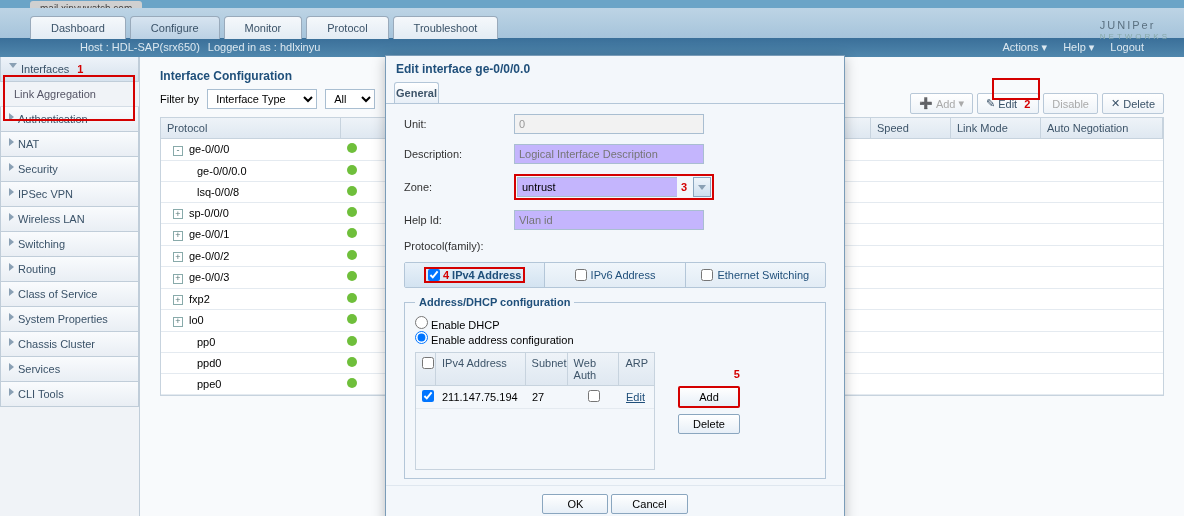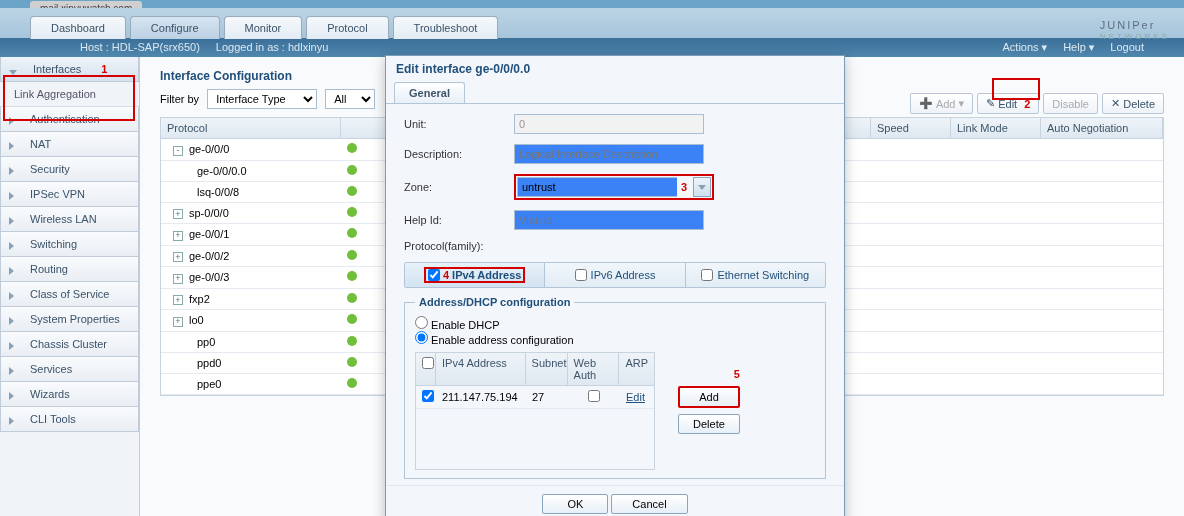--- a/index.html
+++ b/index.html
@@ -4,26 +4,26 @@
 <style>
 *{box-sizing:border-box;margin:0;padding:0;font-family:Arial,Helvetica,sans-serif;font-size:11px;}
 body{background:#e8edf2;width:1184px;height:516px;overflow:hidden;position:relative;}
 .topbar{height:8px;background:#6ba4c7;}
 .url-tab{position:absolute;top:1px;left:30px;background:#d0d0d0;padding:2px 10px;font-size:10px;color:#444;border-radius:3px 3px 0 0;}
 .tabbar{display:flex;align-items:flex-end;background:linear-gradient(#bdd4e5,#a6c4db);height:30px;padding-left:30px;position:relative;}
 .tab{padding:5px 20px;background:linear-gradient(#f5f8fb,#e3ecf4);border:1px solid #9ab;border-bottom:none;border-radius:4px 4px 0 0;margin-right:4px;color:#3a5268;cursor:pointer;position:relative;bottom:-1px}
 .tab.active{background:linear-gradient(#d7e4f0,#bbd1e4);}
 .logo{position:absolute;right:14px;top:0px;font-family:Georgia,'Times New Roman',serif;font-size:24px;letter-spacing:2px;color:#5a7080;font-weight:normal;}
 .logo .sub{font-size:8px;letter-spacing:3px;display:block;text-align:right;color:#8aa;margin-top:-3px}
-.statusbar{background:linear-gradient(#3a6f99,#5087ad);color:#dce8f0;font-size:10px;padding:3px 10px 3px 80px;display:flex;gap:16px;}
+.statusbar{background:linear-gradient(#3a6f99,#5087ad);color:#dce8f0;font-size:10px;padding:3px 10px 3px 80px;display:flex;gap:8px;}
 .statusbar .right{margin-left:auto;display:flex;gap:16px;padding-right:30px}
 .statusbar a{color:#dce8f0}
 .body{display:flex;height:calc(516px - 8px - 30px - 18px);}
 .sidebar{width:140px;background:#f0f3f7;border-right:1px solid #c0cdd9;}
-.side-item{padding:6px 8px;border:1px solid #c0cdd9;border-top:none;background:linear-gradient(#f9fbfd,#e9eef4);color:#3a5268;cursor:pointer;display:flex;align-items:flex-end;gap:16px}
+.side-item{padding:6px 8px;border:1px solid #c0cdd9;border-top:none;background:linear-gradient(#f9fbfd,#e9eef4);color:#3a5268;cursor:pointer;display:flex;align-items:flex-start;gap:4px}
 .side-sub{padding:6px 14px;color:#556;border-bottom:1px solid #d4dde6;}
 .tri{width:0;height:0;border-top:4px solid transparent;border-bottom:4px solid transparent;border-left:5px solid #8aa0b4}
 .tri.down{border-left:4px solid transparent;border-right:4px solid transparent;border-top:5px solid #8aa0b4;border-bottom:none}
 .main{flex:1;padding:12px 20px;position:relative;background:#f8fafc}
 .heading{color:#1f4f7a;font-weight:bold;font-size:12px;margin-bottom:6px;}
 .filter{display:flex;align-items:center;gap:8px;margin-bottom:8px;}
 .sel,.txt{border:1px solid #a9bed1;background:#fff;padding:2px 4px;height:20px;}
 .sel{min-width:110px;}
 .btnbar{position:absolute;right:20px;top:36px;display:flex;gap:4px;}
 .tbtn{border:1px solid #b8c8d8;background:linear-gradient(#fff,#eef3f8);padding:3px 8px;border-radius:2px;color:#3a5268;cursor:pointer;display:inline-flex;align-items:center;gap:3px}
@@ -31,25 +31,25 @@
 .grid{border:1px solid #c7d3de;background:#fff;margin-top:6px;}
 .ghdr{display:flex;background:linear-gradient(#eef3f8,#dfe8f1);border-bottom:1px solid #c7d3de;}
 .gh{padding:4px 6px;border-right:1px solid #c7d3de;color:#3d5469}
 .grow{display:flex;border-bottom:1px solid #e4eaf0;align-items:center;}
 .gc{padding:4px 6px;}
 .expand{width:10px;height:10px;border:1px solid #8aa;display:inline-flex;align-items:center;justify-content:center;font-size:9px;line-height:1;color:#577;margin-right:6px}
 .dot{width:10px;height:10px;border-radius:50%;background:#6fbf3b;display:inline-block}
 .dialog{position:absolute;left:385px;top:55px;width:460px;background:#f3f7fb;border:1px solid #7a9cb8;box-shadow:0 3px 12px rgba(0,0,0,.25);}
 .dlg-title{color:#1f4f7a;font-weight:bold;padding:6px 10px;font-size:12px}
 .dlg-tabs{display:flex;padding:0 8px;border-bottom:1px solid #b3c6d8;}
-.dlg-tab{padding:4px 14px;background:linear-gradient(#fff,#e7eff7);border:1px solid #b3c6d8;border-bottom:none;border-radius:3px 3px 0 0;color:#3d5469;font-weight:bold;cursor:pointer}
+.dlg-tab{padding:4px 1px;background:linear-gradient(#fff,#e7eff7);border:1px solid #b3c6d8;border-bottom:none;border-radius:3px 3px 0 0;color:#3d5469;font-weight:bold;cursor:pointer}
 .dlg-body{padding:10px 18px 6px;}
 .frow{display:flex;align-items:center;margin-bottom:10px;}
 .flabel{width:110px;color:#333}
-.finput{border:1px solid #a9bed1;padding:2px 4px;height:20px;width:190px;background:#3b82f6}
+.finput{border:1px solid #a9bed1;padding:2px 4px;height:20px;width:190px;background:#c4b5fd}
 .finput.dis{background:#f2f2f2;color:#999}
 .zone-wrap{border:2px solid #d40000;padding:1px;display:inline-flex;align-items:center}
 .zone-wrap .finput{width:160px;border-right:none}
 .dd-btn{width:18px;height:20px;border:1px solid #8aa6bf;background:linear-gradient(#eef4fa,#cfe0ef);display:flex;align-items:center;justify-content:center}
 .proto-tabs{display:flex;border:1px solid #b3c6d8;border-radius:2px;background:linear-gradient(#f0f6fb,#e2ecf5);}
 .ptab{flex:1;text-align:center;padding:4px 2px;border-right:1px solid #b3c6d8;color:#1f4f7a;cursor:pointer;display:flex;align-items:center;justify-content:center;gap:4px}
 .ptab:last-child{border-right:none}
 .ptab.active{background:linear-gradient(#e8f1f9,#d3e3f1);font-weight:bold}
 .ptab .red{border:2px solid #d40000;padding:0 2px;display:inline-flex;align-items:center;gap:3px}
 .fieldset{border:1px solid #b3c6d8;margin-top:8px;padding:8px 10px;}
@@ -138,24 +138,20 @@
     <div class="side-item">
         <span class="tri"></span>
         <span>Chassis Cluster</span>
       </div>
     <div class="side-item">
         <span class="tri"></span>
         <span>Services</span>
       </div>
     <div class="side-item">
         <span class="tri"></span>
-        <span>Wizards</span>
-      </div>
-    <div class="side-item">
-        <span class="tri"></span>
         <span>CLI Tools</span>
       </div>
   </div>
 
   <div class="main">
     <div class="heading">Interface Configuration</div>
     <div class="filter">
       <span>Filter by</span>
       <select class="sel"><option>Interface Type</option></select>
       <select class="sel" style="min-width:50px"><option>All</option></select>

